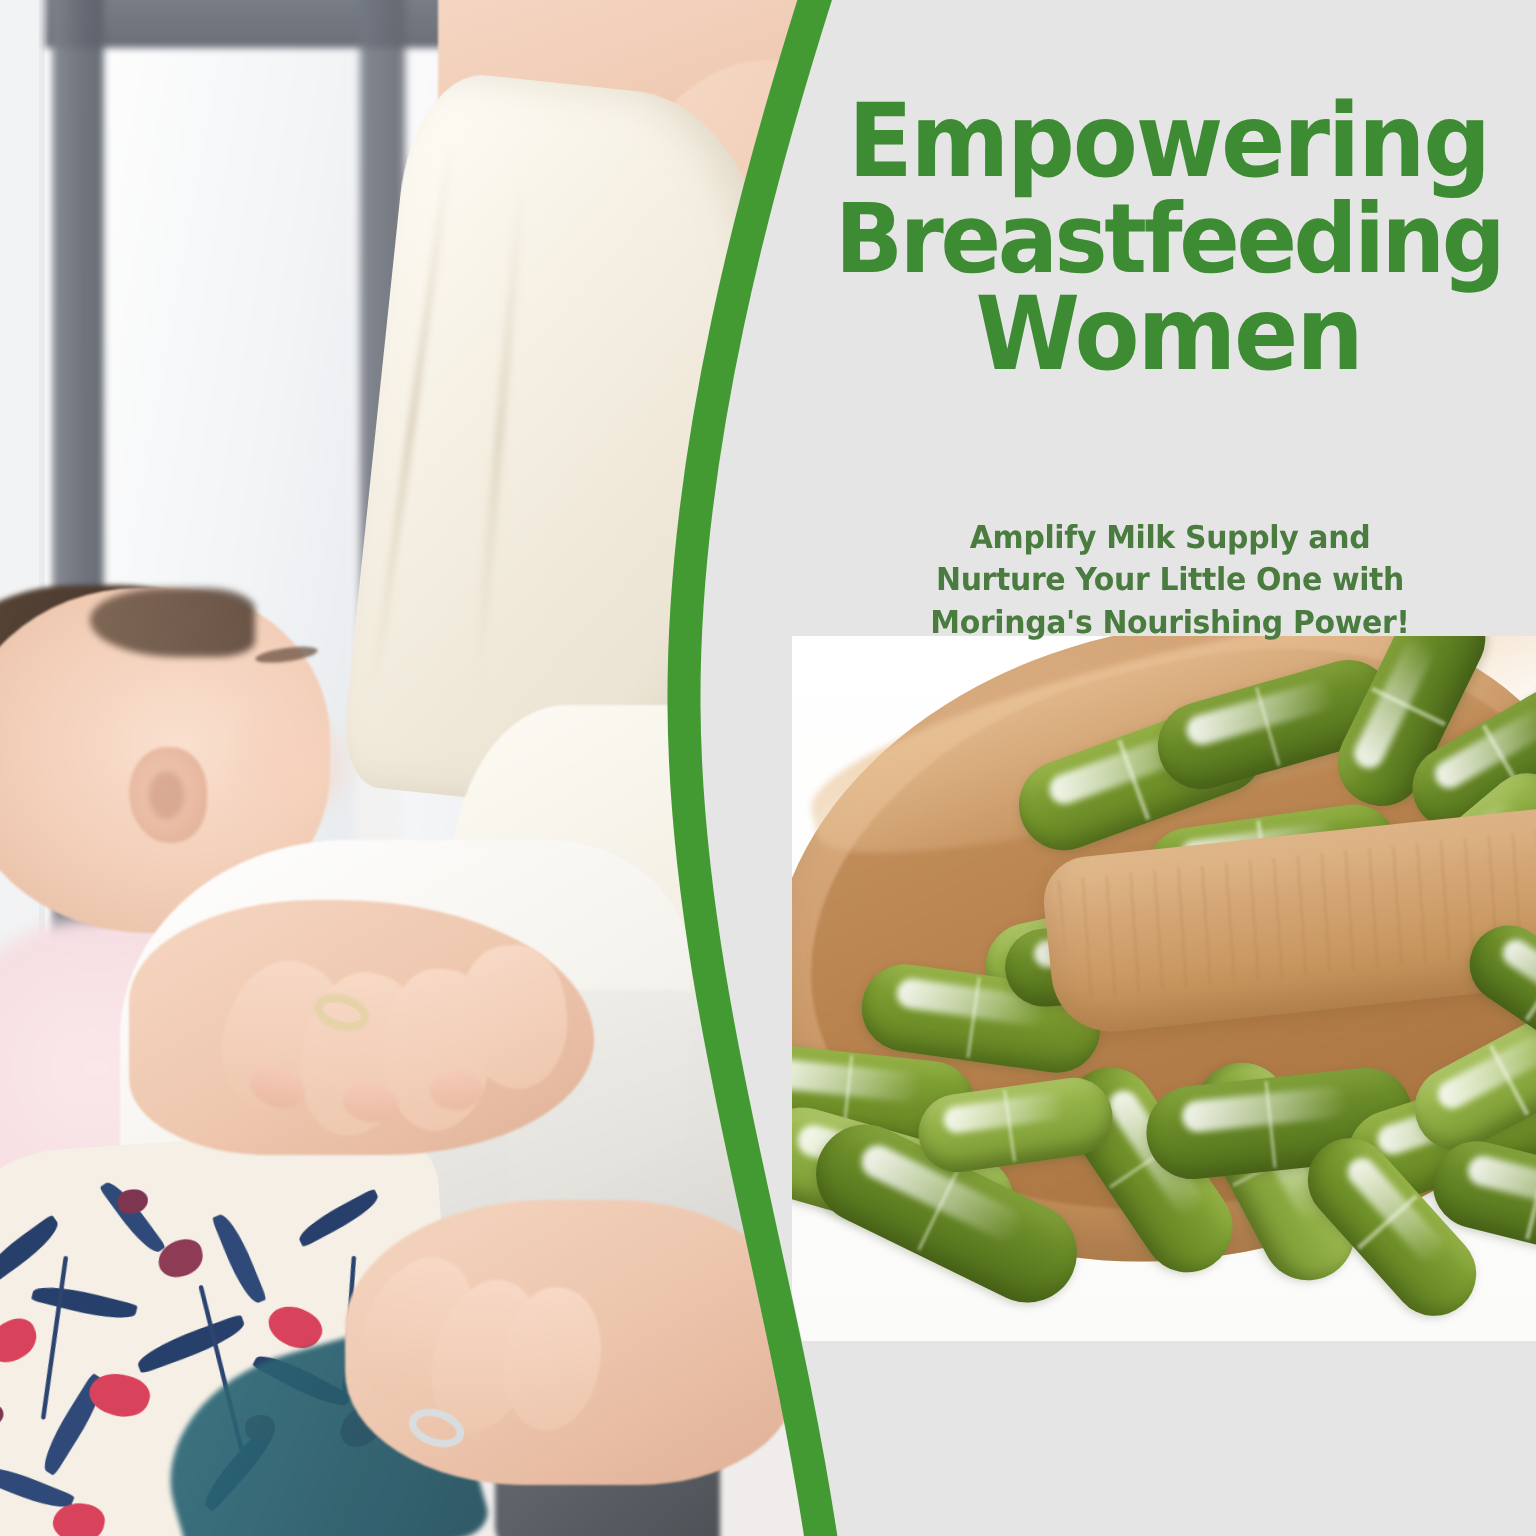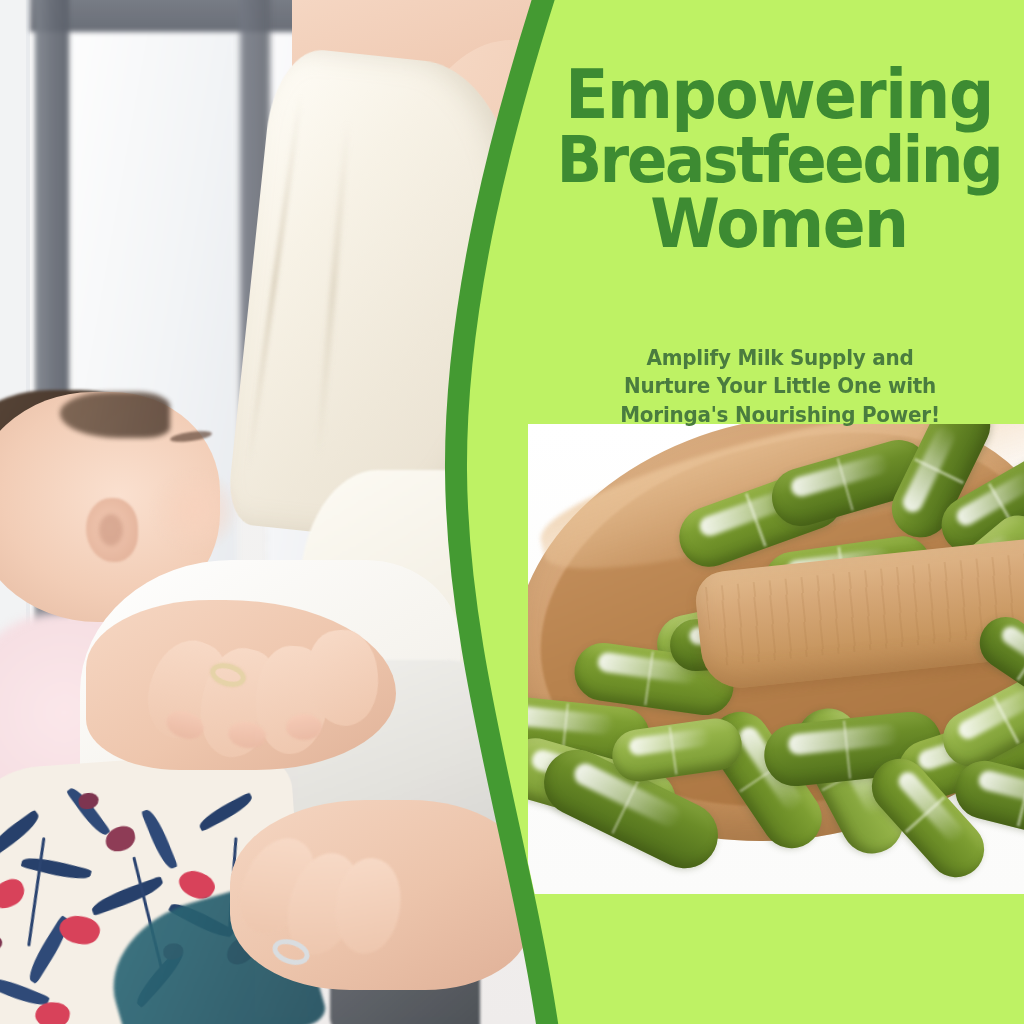--- a/index.html
+++ b/index.html
@@ -2,21 +2,21 @@
 <html><head>
 <meta charset="utf-8">
 <title>Empowering Breastfeeding Women</title>
 <style>
   * { margin:0; padding:0; box-sizing:border-box; }
   html,body { width:1024px; height:1024px; overflow:hidden; background:#fff; }
   body { font-family:"Liberation Sans", sans-serif; }
 
   #banner {
     position:relative; width:1024px; height:1024px; overflow:hidden;
-    background:#bef264;
+    background:#e5e5e5;
     padding-left:47px;
   }
 
   
   .photo-left {
     position:absolute; left:0; top:0; width:560px; height:1024px;
     overflow:hidden;
     background:linear-gradient(105deg,#f3f4f5 0%, #eceef0 22%, #f7f6f4 45%, #f5f1ee 70%, #efeceb 100%);
   }
   

